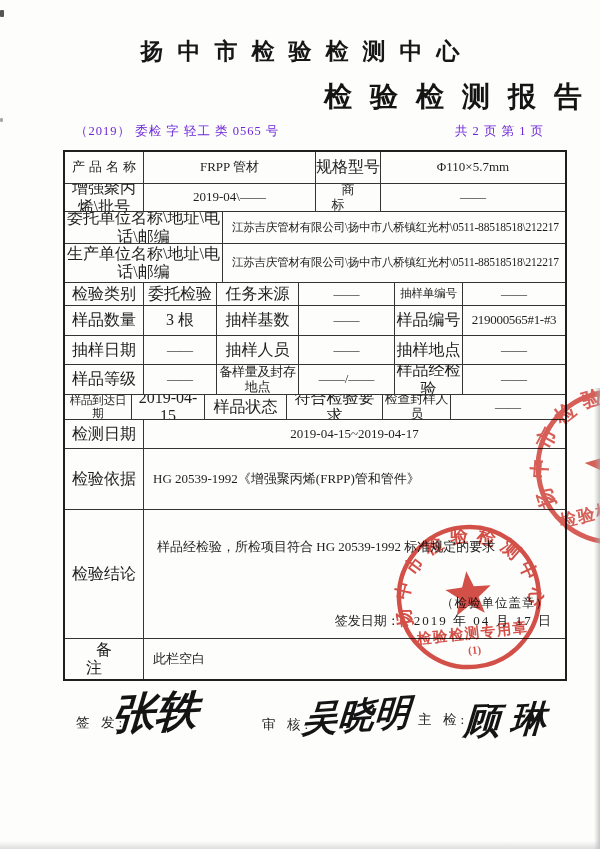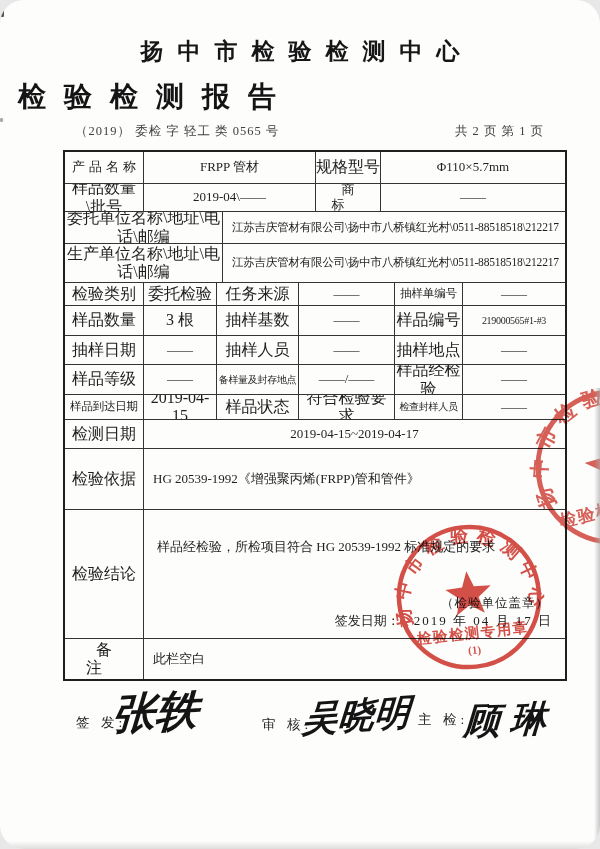--- a/index.html
+++ b/index.html
@@ -1,41 +1,40 @@
 <!DOCTYPE html>
 <html><head>
 <meta charset="utf-8">
 <style>
   html,body{margin:0;padding:0;background:#e8e8e8;}
   .page{
     position:relative;width:600px;height:849px;margin:0 auto;
     background:#fdfdfc;overflow:hidden;color:#1d1d1d;
     font-family:"Liberation Serif","DejaVu Serif",serif;
-    border-radius:24px;
   }
   .org-title{position:absolute;top:36px;left:0;width:100%;text-align:center;
     font-size:23px;font-weight:700;letter-spacing:14px;text-indent:14px;color:#161616;}
-  .report-title{position:absolute;top:78px;left:0;width:100%;text-align:left;
+  .report-title{position:absolute;top:78px;left:0;width:100%;text-align:right;
     font-size:28px;font-weight:700;letter-spacing:18px;text-indent:18px;color:#141414;}
   .meta{position:absolute;top:123px;left:75px;right:56px;display:flex;
-    justify-content:space-between;font-size:12.5px;letter-spacing:1px;color:#404040;}
+    justify-content:space-between;font-size:12.5px;letter-spacing:1px;color:#6d28d9;}
   .tbl{position:absolute;left:63px;top:150px;width:504px;border:2px solid #1f1f1f;
     box-sizing:border-box;background:transparent;}
   .row{display:flex;border-top:1px solid #343434;}
   .row:first-child{border-top:none;}
   .cell{border-right:1px solid #343434;box-sizing:border-box;display:flex;
     align-items:center;justify-content:center;font-size:13px;line-height:1.15;
     text-align:center;color:#1e1e1e;overflow:hidden;}
   .cell:last-child{border-right:none;}
   .cell.left{justify-content:flex-start;text-align:left;padding-left:9px;}
   .sp4{letter-spacing:4px;text-indent:4px;}
   .sp-wide{letter-spacing:20px;text-indent:20px;}
   .f12{font-size:16px;}
   .f115{font-size:11.5px;letter-spacing:-0.2px;}
-  .f105{font-size:10px;letter-spacing:-0.3px;}
+  .f105{font-size:13px;letter-spacing:-0.3px;}
   .conc{display:block;position:relative;}
   .conc-text{position:absolute;top:30px;left:13px;right:10px;font-size:13px;text-align:left;}
   .conc-seal-note{position:absolute;top:86px;right:16px;font-size:12.5px;letter-spacing:1px;}
   .conc-date{position:absolute;bottom:9px;right:12px;font-size:13px;font-family:Liberation Serif, serif;}
   .conc-date .dt{margin-left:14px;letter-spacing:2px;}
   .sig-area{position:absolute;left:0;top:688px;width:100%;height:70px;}
   .sig-label{position:absolute;font-size:13.5px;letter-spacing:4px;color:#242424;}
   .sig{position:absolute;font-weight:700;font-style:italic;color:#141414;
     white-space:nowrap;font-family:"Liberation Serif","DejaVu Serif",serif;}
   .stamp{position:absolute;mix-blend-mode:multiply;opacity:0.88;pointer-events:none;}
@@ -61,21 +60,21 @@
   <div class="tbl">
 
     <div class="row" style="height:31px">
       <div class="cell sp4" style="width:79px">产品名称</div>
       <div class="cell" style="width:172px">FRPP 管材</div>
       <div class="cell f12" style="width:65px">规格型号</div>
       <div class="cell" style="flex:1">Φ110×5.7mm</div>
     </div>
 
     <div class="row" style="height:27px">
-      <div class="cell f12" style="width:79px">样品数量\批号</div>
+      <div class="cell f12" style="width:79px">增强聚丙烯\批号</div>
       <div class="cell" style="width:172px">2019-04\——</div>
       <div class="cell sp-wide" style="width:65px">商标</div>
       <div class="cell" style="flex:1">——</div>
     </div>
 
     <div class="row" style="height:31px">
       <div class="cell f12" style="width:158px">委托单位名称\地址\电话\邮编</div>
       <div class="cell left f115" style="flex:1">江苏吉庆管材有限公司\扬中市八桥镇红光村\0511-88518518\212217</div>
     </div>
 
@@ -114,21 +113,21 @@
     <div class="row" style="height:29px">
       <div class="cell f12" style="width:79px">样品等级</div>
       <div class="cell" style="width:73px">——</div>
       <div class="cell f105" style="width:82px">备样量及封存地点</div>
       <div class="cell" style="width:96px">——/——</div>
       <div class="cell f12" style="width:68px">样品经检验</div>
       <div class="cell" style="flex:1">——</div>
     </div>
 
     <div class="row" style="height:24px">
-      <div class="cell f115" style="width:79px">样品到达日期</div>
+      <div class="cell f115" style="width:67px">样品到达日期</div>
       <div class="cell f12" style="width:73px">2019-04-15</div>
       <div class="cell f12" style="width:82px">样品状态</div>
       <div class="cell f12" style="width:96px">符合检验要求</div>
       <div class="cell f105" style="width:68px">检查封样人员</div>
       <div class="cell" style="flex:1">——</div>
     </div>
 
     <div class="row" style="height:28px">
       <div class="cell f12" style="width:79px">检测日期</div>
       <div class="cell" style="flex:1">2019-04-15~2019-04-17</div>

